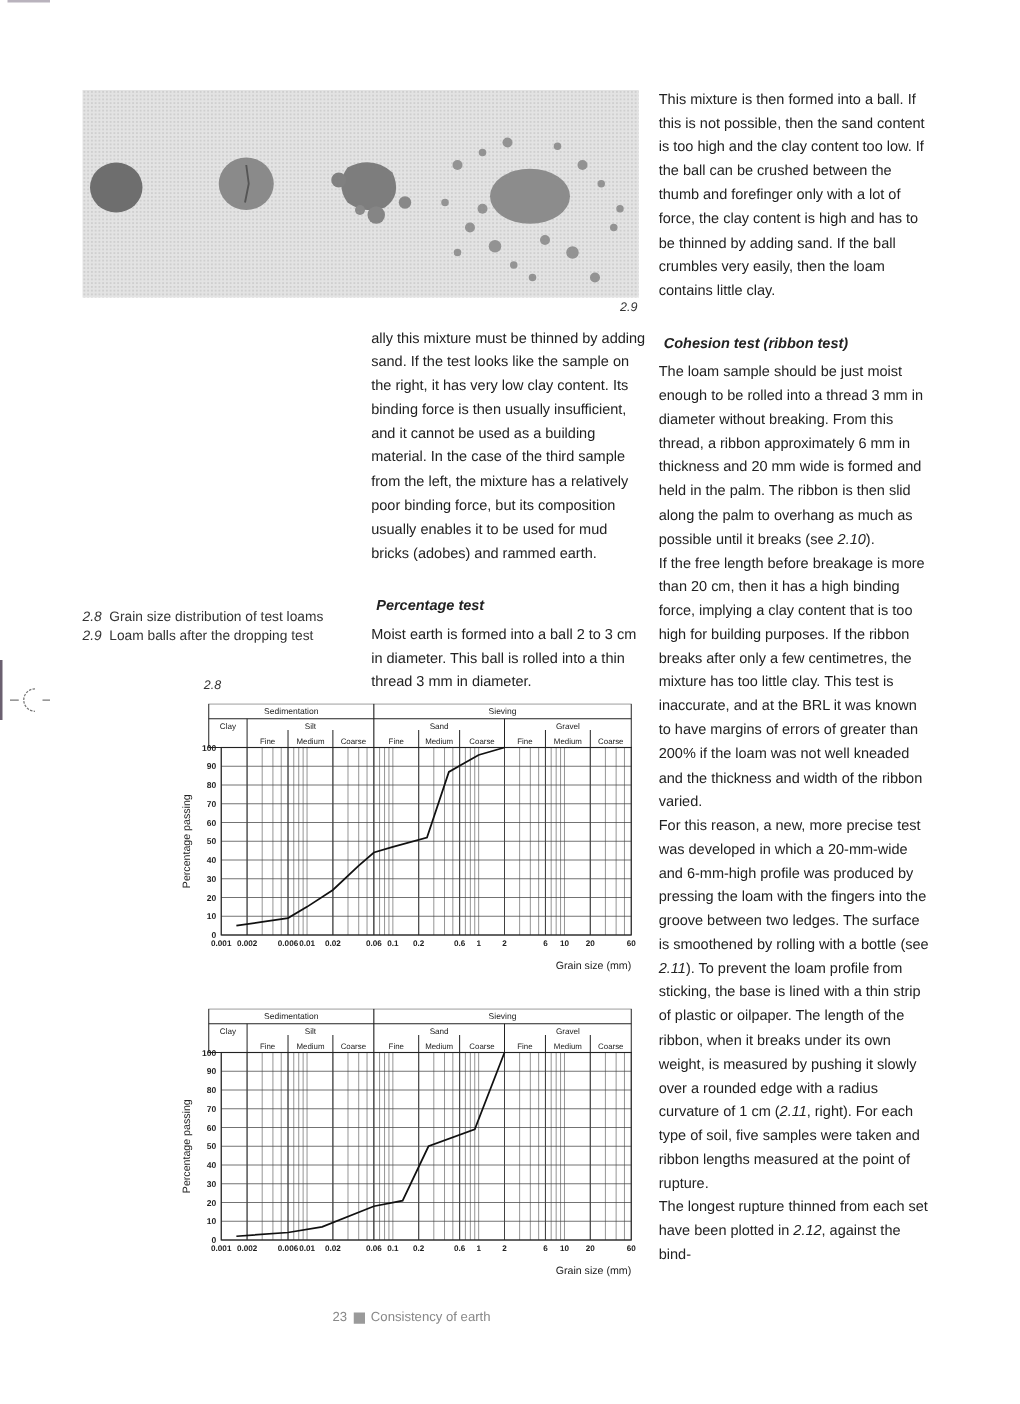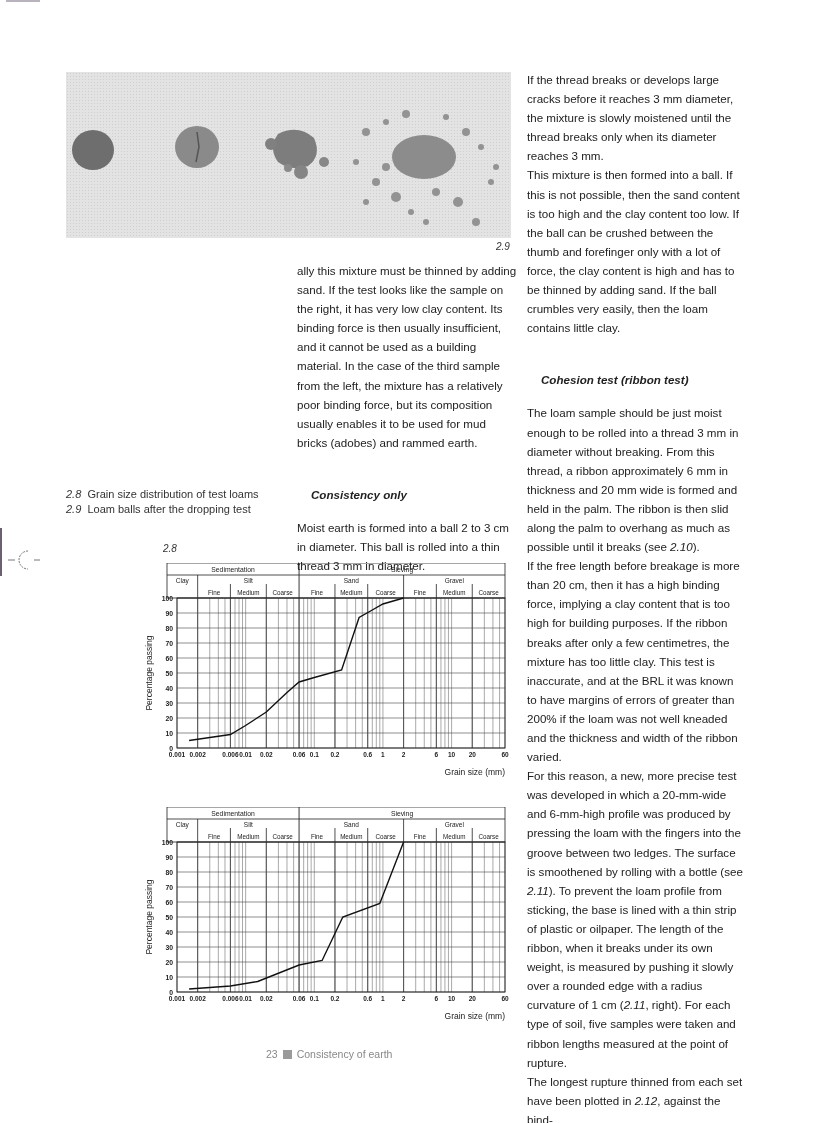--- a/index.html
+++ b/index.html
@@ -6,21 +6,21 @@
   body{width:816px;height:1123px;position:relative;overflow:hidden;font-family:"Liberation Sans",sans-serif;color:#1a1a1a;}
   .topmark{position:absolute;left:6px;top:0;width:34px;height:2px;background:#b9b3bd;}
   .leftbar{position:absolute;left:0;top:528px;width:2px;height:48px;background:#6b6070;}
   .reg{position:absolute;left:6px;top:548px;width:36px;height:24px;}
   .photo{position:absolute;left:66px;top:72px;width:445px;height:166px;background:#e3e3e3;
     background-image:radial-gradient(#cfcfcf 0.6px,transparent 0.8px);background-size:3px 3px;}
   .photo svg{position:absolute;left:0;top:0;}
   .fignum{position:absolute;font-size:10px;font-style:italic;color:#333;}
   .col{position:absolute;font-size:11.6px;line-height:19.1px;color:#222;}
   .col p{margin:0;}
-  .col h4{margin:14px;font-style:italic;font-weight:bold;font-size:11.6px;}
+  .col h4{margin:4px;font-style:italic;font-weight:bold;font-size:11.6px;}
   .gap{height:19px;}
   .caption{position:absolute;left:66px;top:487px;font-size:11px;line-height:14.6px;color:#333;}
   .caption i{font-style:italic;}
   .chart{position:absolute;left:140px;}
   .footer{position:absolute;left:266px;top:1048px;font-size:10.5px;color:#888;display:flex;align-items:center;gap:5px;}
   .footer .sq{width:9px;height:9px;background:#9a9a9a;display:inline-block;}
   em{font-style:italic;}
 </style>
 </head>
 <body>
@@ -64,26 +64,25 @@
         <circle cx="430" cy="95" r="3"></circle>
         <circle cx="320" cy="95" r="4"></circle>
     </g>
   </svg>
 </div>
 <div class="fignum" style="left:496px;top:241px;">2.9</div>
 
 <div class="col" style="left:297px;top:261px;width:222px;">
   <p>ally this mixture must be thinned by adding sand. If the test looks like the sample on the right, it has very low clay content. Its binding force is then usually insufficient, and it cannot be used as a building material. In the case of the third sample from the left, the mixture has a relatively poor binding force, but its composition usually enables it to be used for mud bricks (adobes) and rammed earth.</p>
   <div class="gap"></div>
-  <h4>Consistency only</h4>
+  <h4>Percentage test</h4>
   <p>Moist earth is formed into a ball 2 to 3 cm in diameter. This ball is rolled into a thin thread 3 mm in diameter.</p>
 </div>
 
 <div class="col" style="left:527px;top:70px;width:216px;">
-  <p>If the thread breaks or develops large cracks before it reaches 3 mm diameter, the mixture is slowly moistened until the thread breaks only when its diameter reaches 3 mm.</p>
   <p>This mixture is then formed into a ball. If this is not possible, then the sand content is too high and the clay content too low. If the ball can be crushed between the thumb and forefinger only with a lot of force, the clay content is high and has to be thinned by adding sand. If the ball crumbles very easily, then the loam contains little clay.</p>
   <div class="gap"></div>
   <h4>Cohesion test (ribbon test)</h4>
   <p><span>The loam sample should be just moist enough to be rolled into a thread 3 mm in diameter without breaking. From this thread, a ribbon approximately 6 mm in thickness and 20 mm wide is formed and held in the palm. The ribbon is then slid along the palm to overhang as much as possible until it breaks (see </span><em>2.10</em><span>).</span></p>
   <p>If the free length before breakage is more than 20 cm, then it has a high binding force, implying a clay content that is too high for building purposes. If the ribbon breaks after only a few centimetres, the mixture has too little clay. This test is inaccurate, and at the BRL it was known to have margins of errors of greater than 200% if the loam was not well kneaded and the thickness and width of the ribbon varied.</p>
   <p><span>For this reason, a new, more precise test was developed in which a 20-mm-wide and 6-mm-high profile was produced by pressing the loam with the fingers into the groove between two ledges. The surface is smoothened by rolling with a bottle (see </span><em>2.11</em><span>). To prevent the loam profile from sticking, the base is lined with a thin strip of plastic or oilpaper. The length of the ribbon, when it breaks under its own weight, is measured by pushing it slowly over a rounded edge with a radius curvature of 1 cm (</span><em>2.11</em><span>, right). For each type of soil, five samples were taken and ribbon lengths measured at the point of rupture.</span></p>
   <p><span>The longest rupture thinned from each set have been plotted in </span><em>2.12</em><span>, against the bind-</span></p>
 </div>
 
 <div class="caption">

